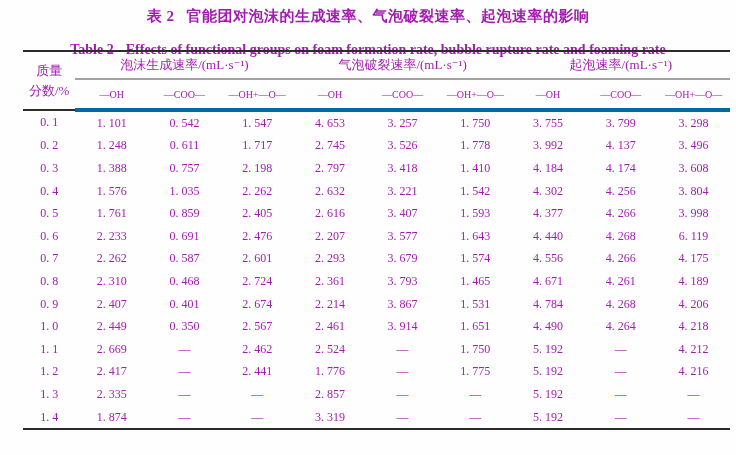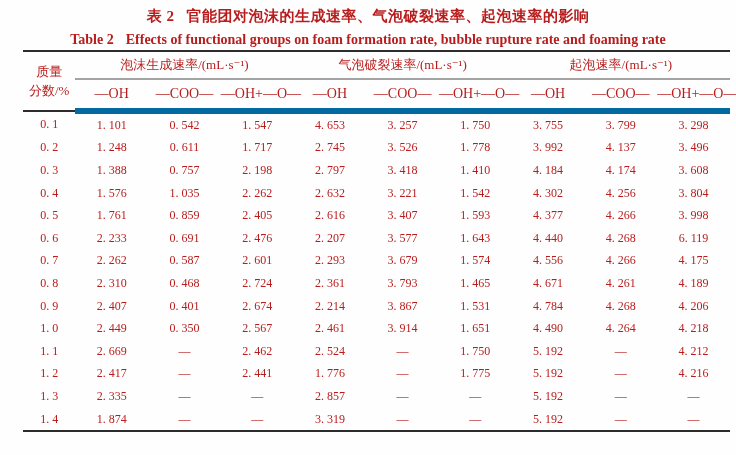--- a/index.html
+++ b/index.html
@@ -5,34 +5,34 @@
   html, body {
     margin: 0;
     padding: 0;
     background: #ffffff;
   }
   .page {
     position: relative;
     width: 736px;
     height: 455px;
     background: #fefefe;
-    color: #b91c1c;
+    color: #a21caf;
     font-family: "Liberation Serif", "DejaVu Serif", serif;
     overflow: hidden;
   }
   .title-zh {
     padding-top: 7px;
     text-align: center;
     font-size: 15px;
     font-weight: bold;
     letter-spacing: 0.5px;
   }
   .title-zh .tlabel { margin-right: 12px; }
   .title-en {
-    margin-top: 6px;
+    margin-top: 16px;
     text-align: center;
     font-size: 14px;
     font-weight: bold;
   }
   .title-en .tlabel { margin-right: 12px; }
   table.rates {
     position: absolute;
     left: 23px;
     top: 50px;
     width: 707px;
@@ -44,21 +44,21 @@
   th, td {
     font-weight: normal;
     text-align: center;
     vertical-align: middle;
     padding: 0;
     white-space: nowrap;
     overflow: visible;
   }
   tr.group-row th { height: 26px; font-size: 13px; }
   tr.group-row th.grp { border-bottom: 2px solid #a3a3a3; }
-  tr.sub-row th { height: 28px; font-size: 14px; border-bottom: 6px solid #0369a1; }
+  tr.sub-row th { height: 28px; font-size: 10px; border-bottom: 4px solid #0369a1; }
   th.stub {
     font-size: 12.5px;
     border-bottom: 2px solid #2c2c2c;
     line-height: 1.5;
   }
   tbody td {
     height: 22.6px;
     font-size: 12px;
   }
 </style>

